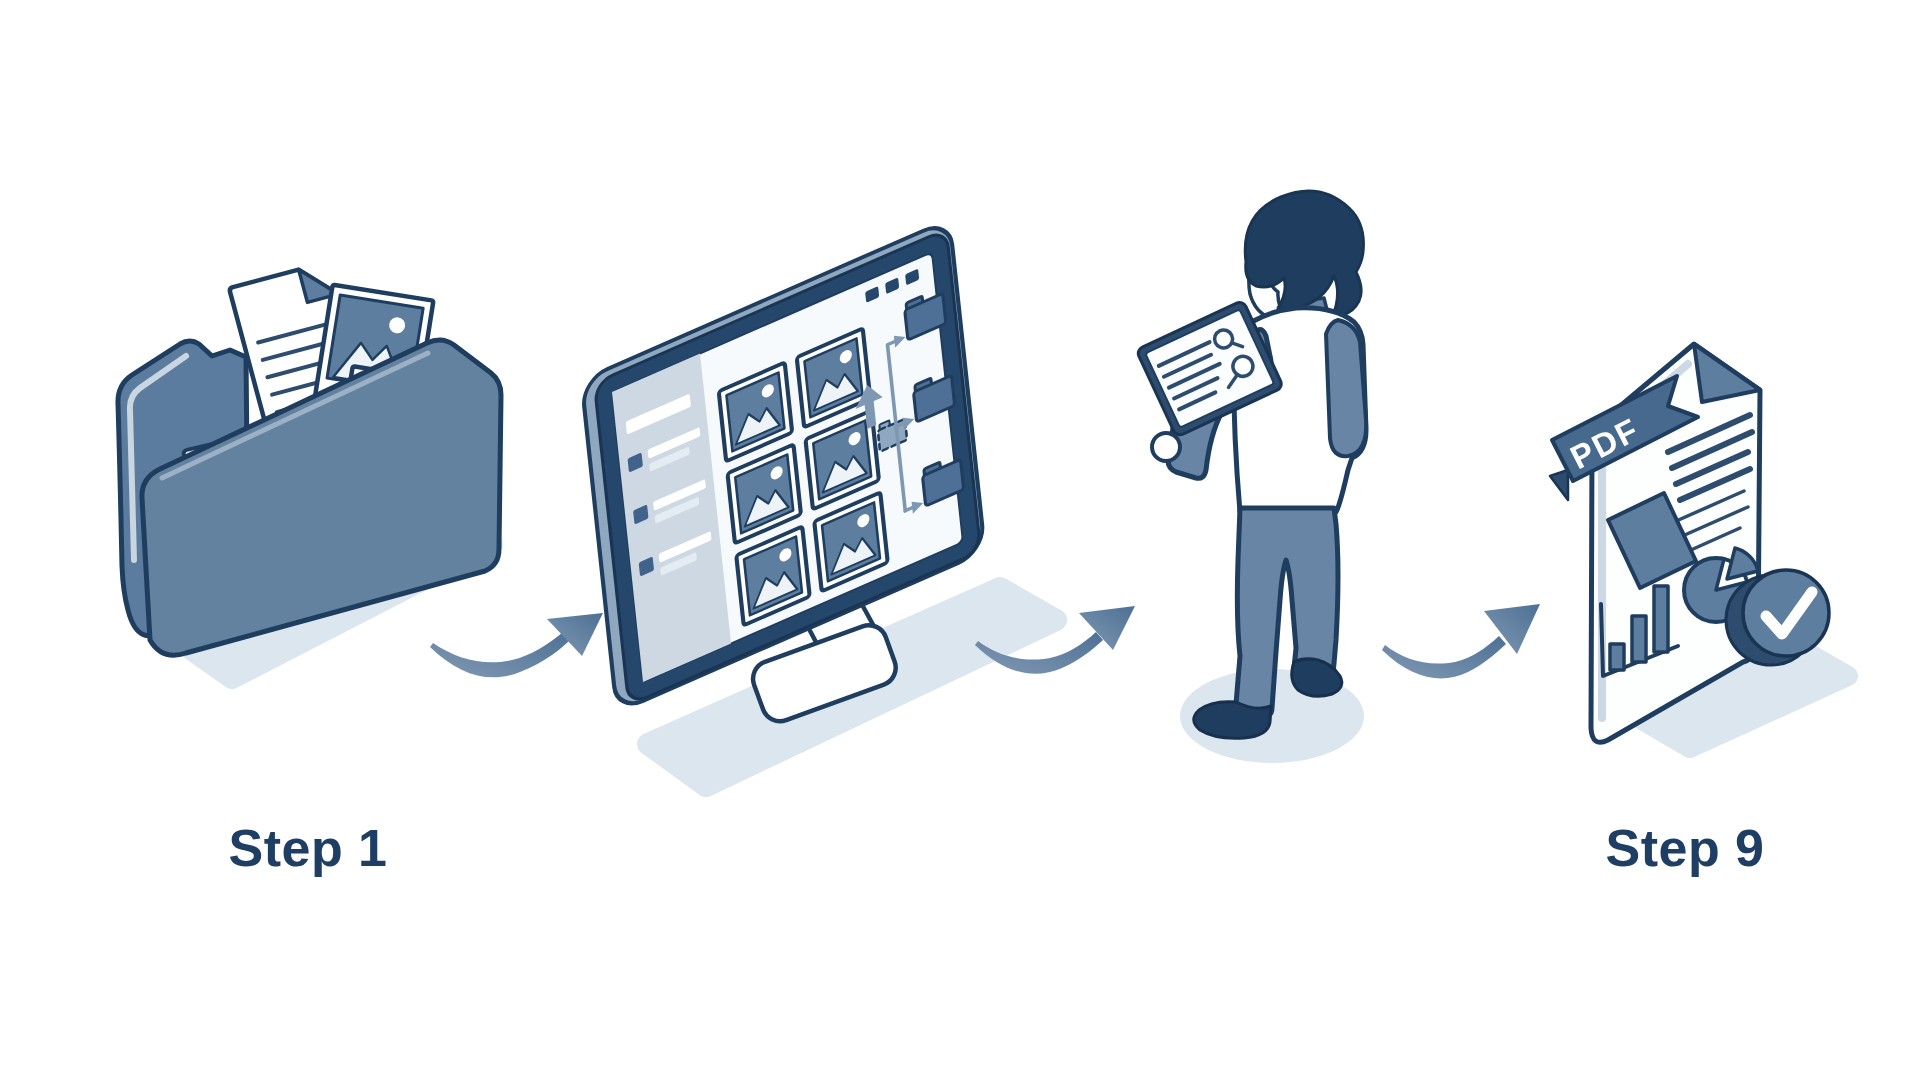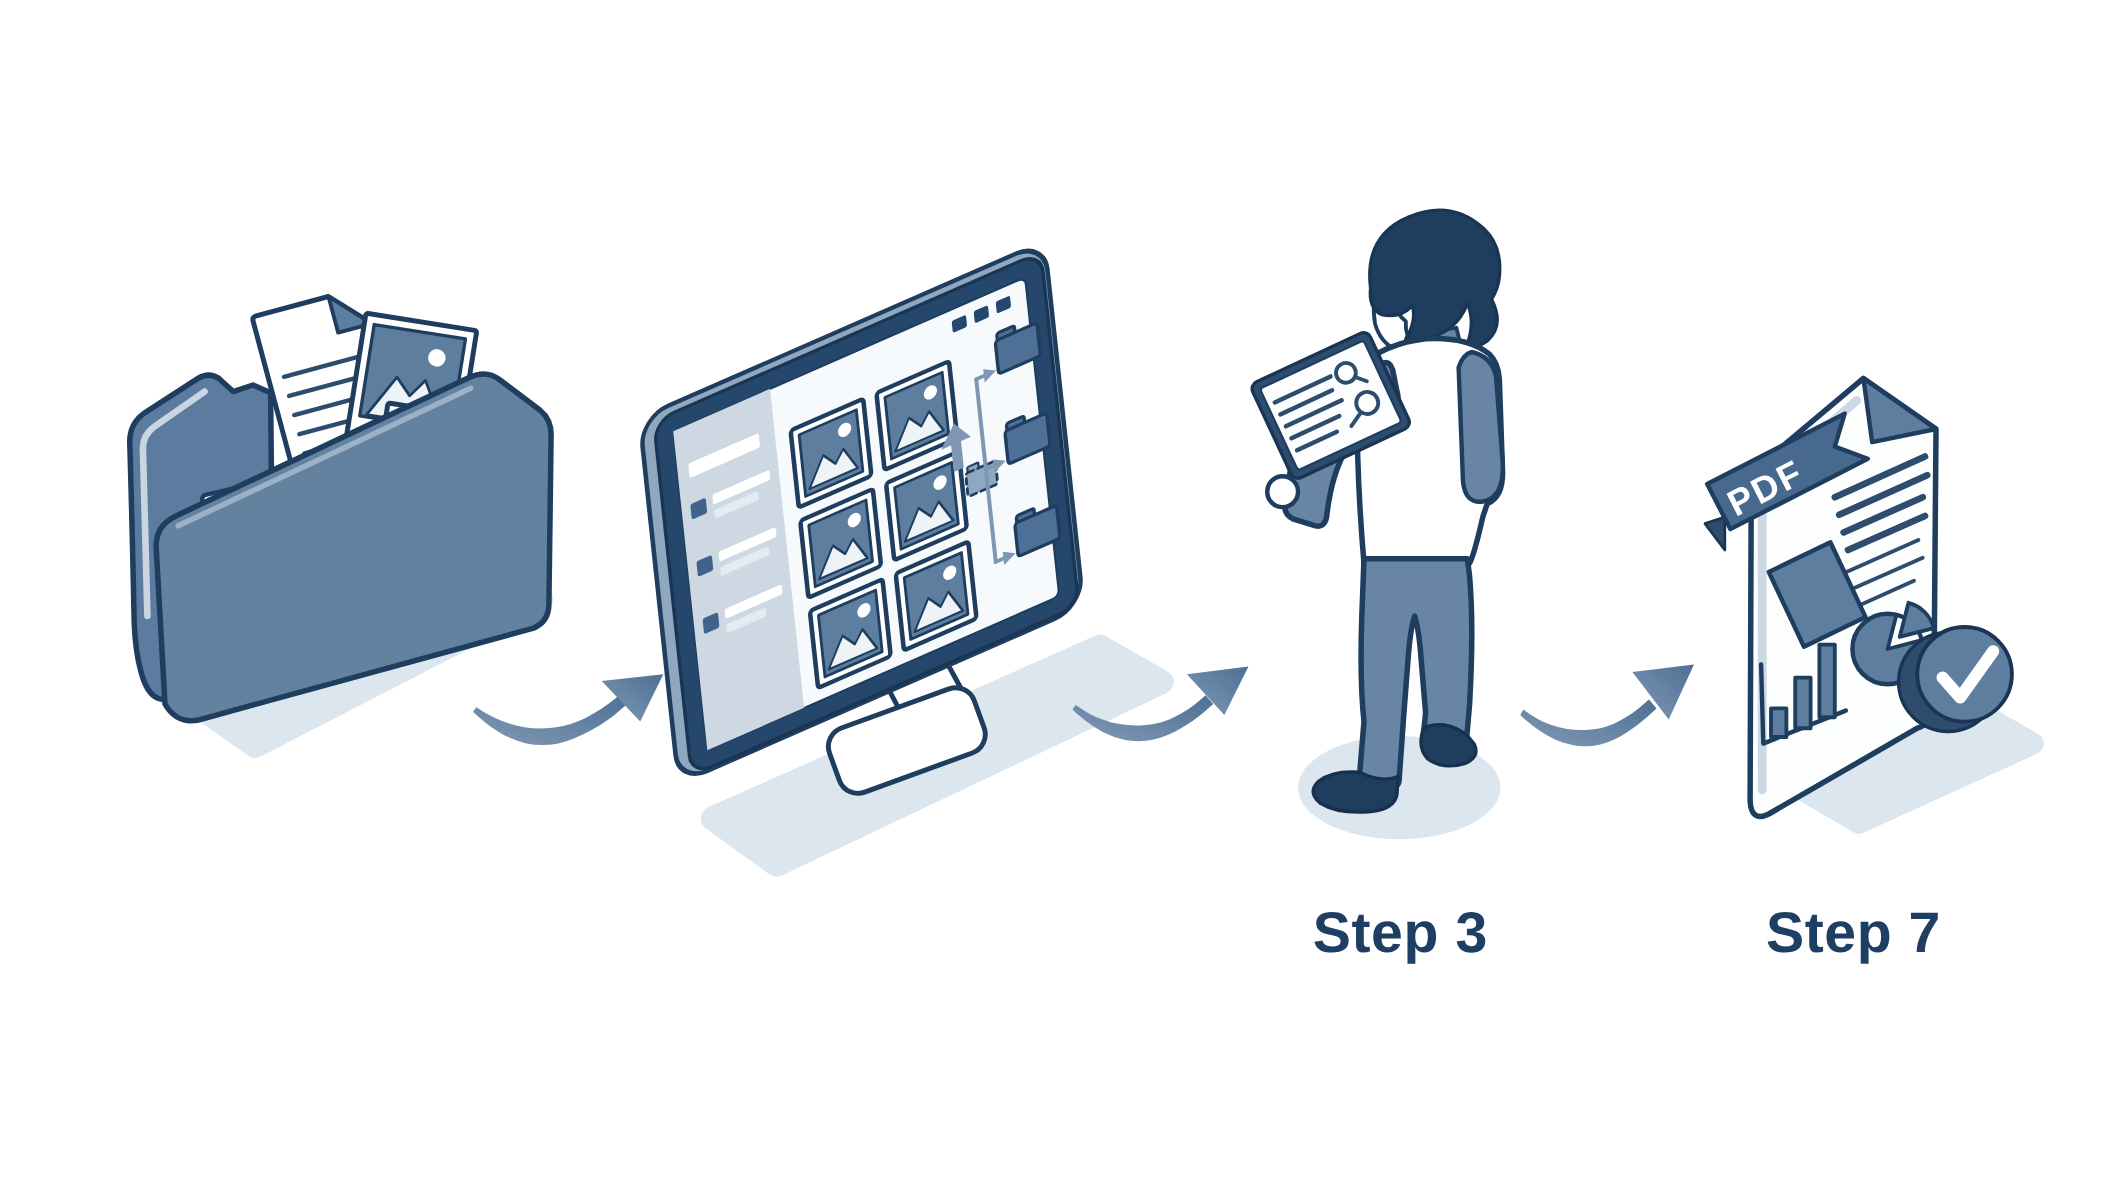--- a/index.html
+++ b/index.html
@@ -297,16 +297,16 @@
       <path d="M975,645 C1005,674 1035,680 1062,668 C1080,660 1092,650 1103,640 L1096,632 C1083,644 1068,654 1050,658 C1023,663 998,656 978,641 Z" fill="url(#arr)"></path>
       <polygon points="1135,606 1079,613 1113,650" fill="url(#arr)"></polygon>
     </g>
     <g>
       <path d="M1382,650 C1412,679 1442,685 1468,672 C1484,664 1495,654 1506,644 L1499,636 C1486,648 1472,658 1455,662 C1428,667 1404,660 1385,645 Z" fill="url(#arr)"></path>
       <polygon points="1540,604 1484,611 1517,654" fill="url(#arr)"></polygon>
     </g>
   </g>
 </svg>
 
-<div class="step-label lbl3">Step 3</div>
-<div class="step-label lbl4">Step 7</div>
+<div class="step-label lbl1">Step 1</div>
+<div class="step-label lbl4">Step 9</div>
 
 </div>
 
 </body></html>

